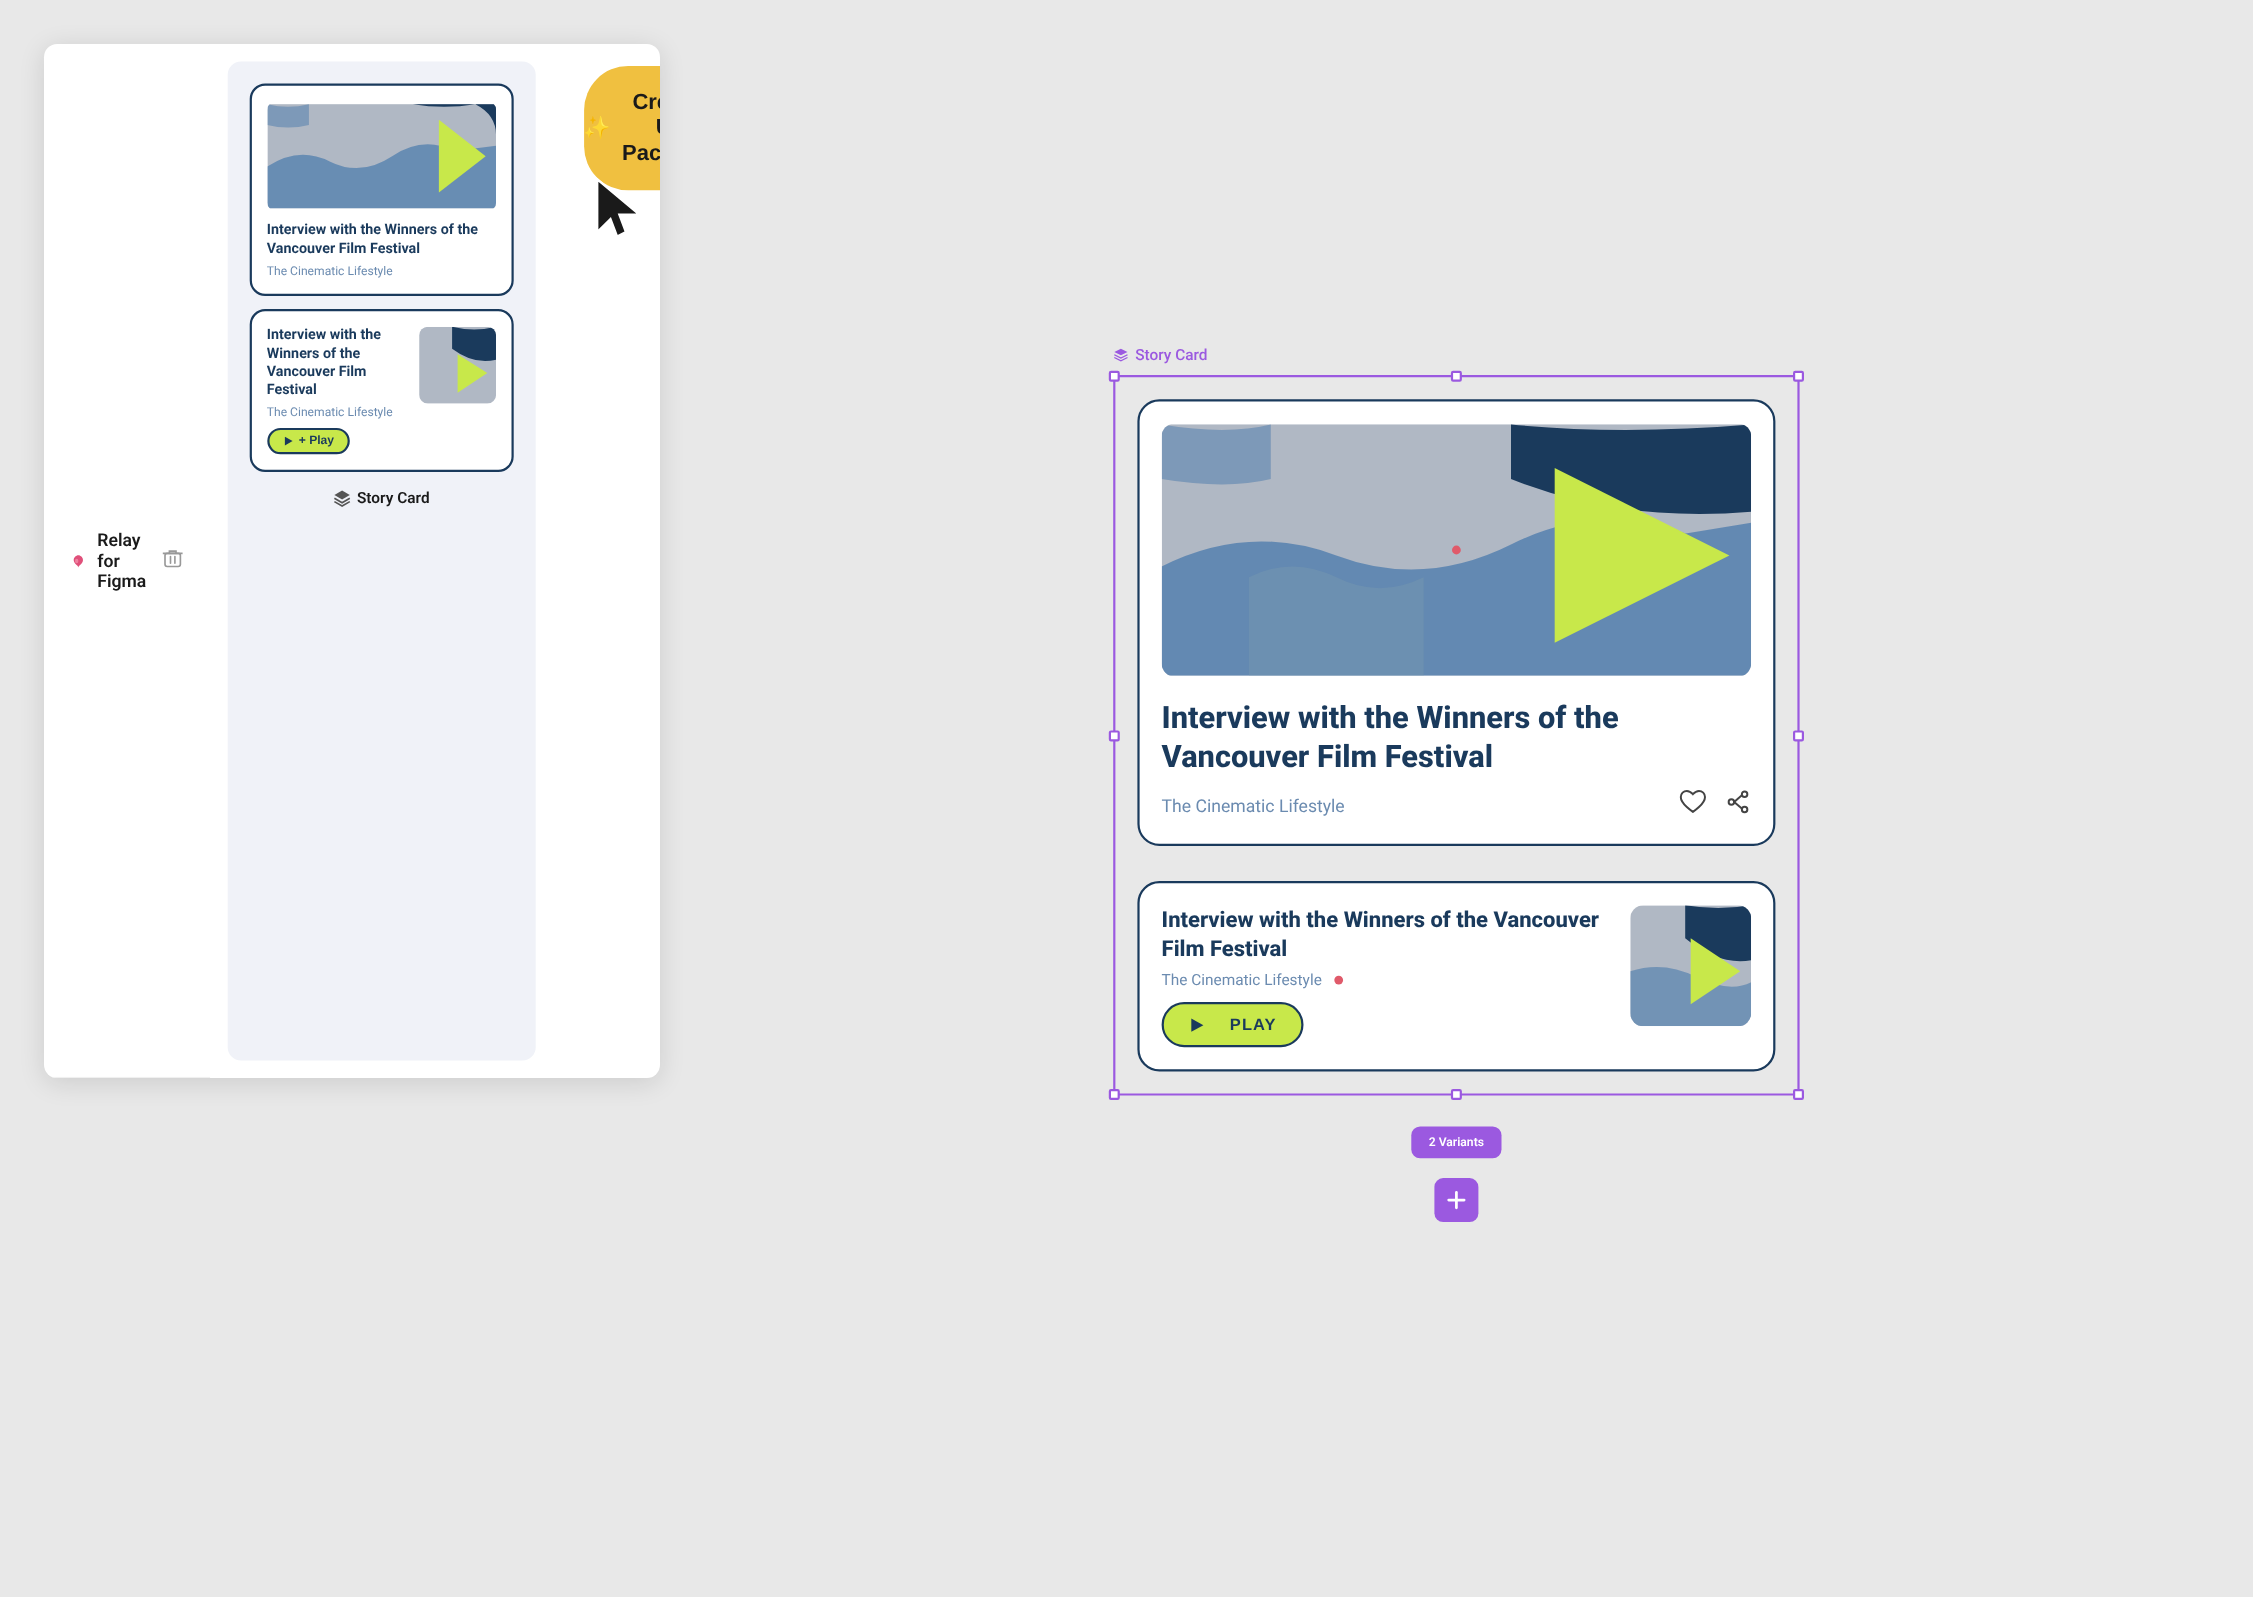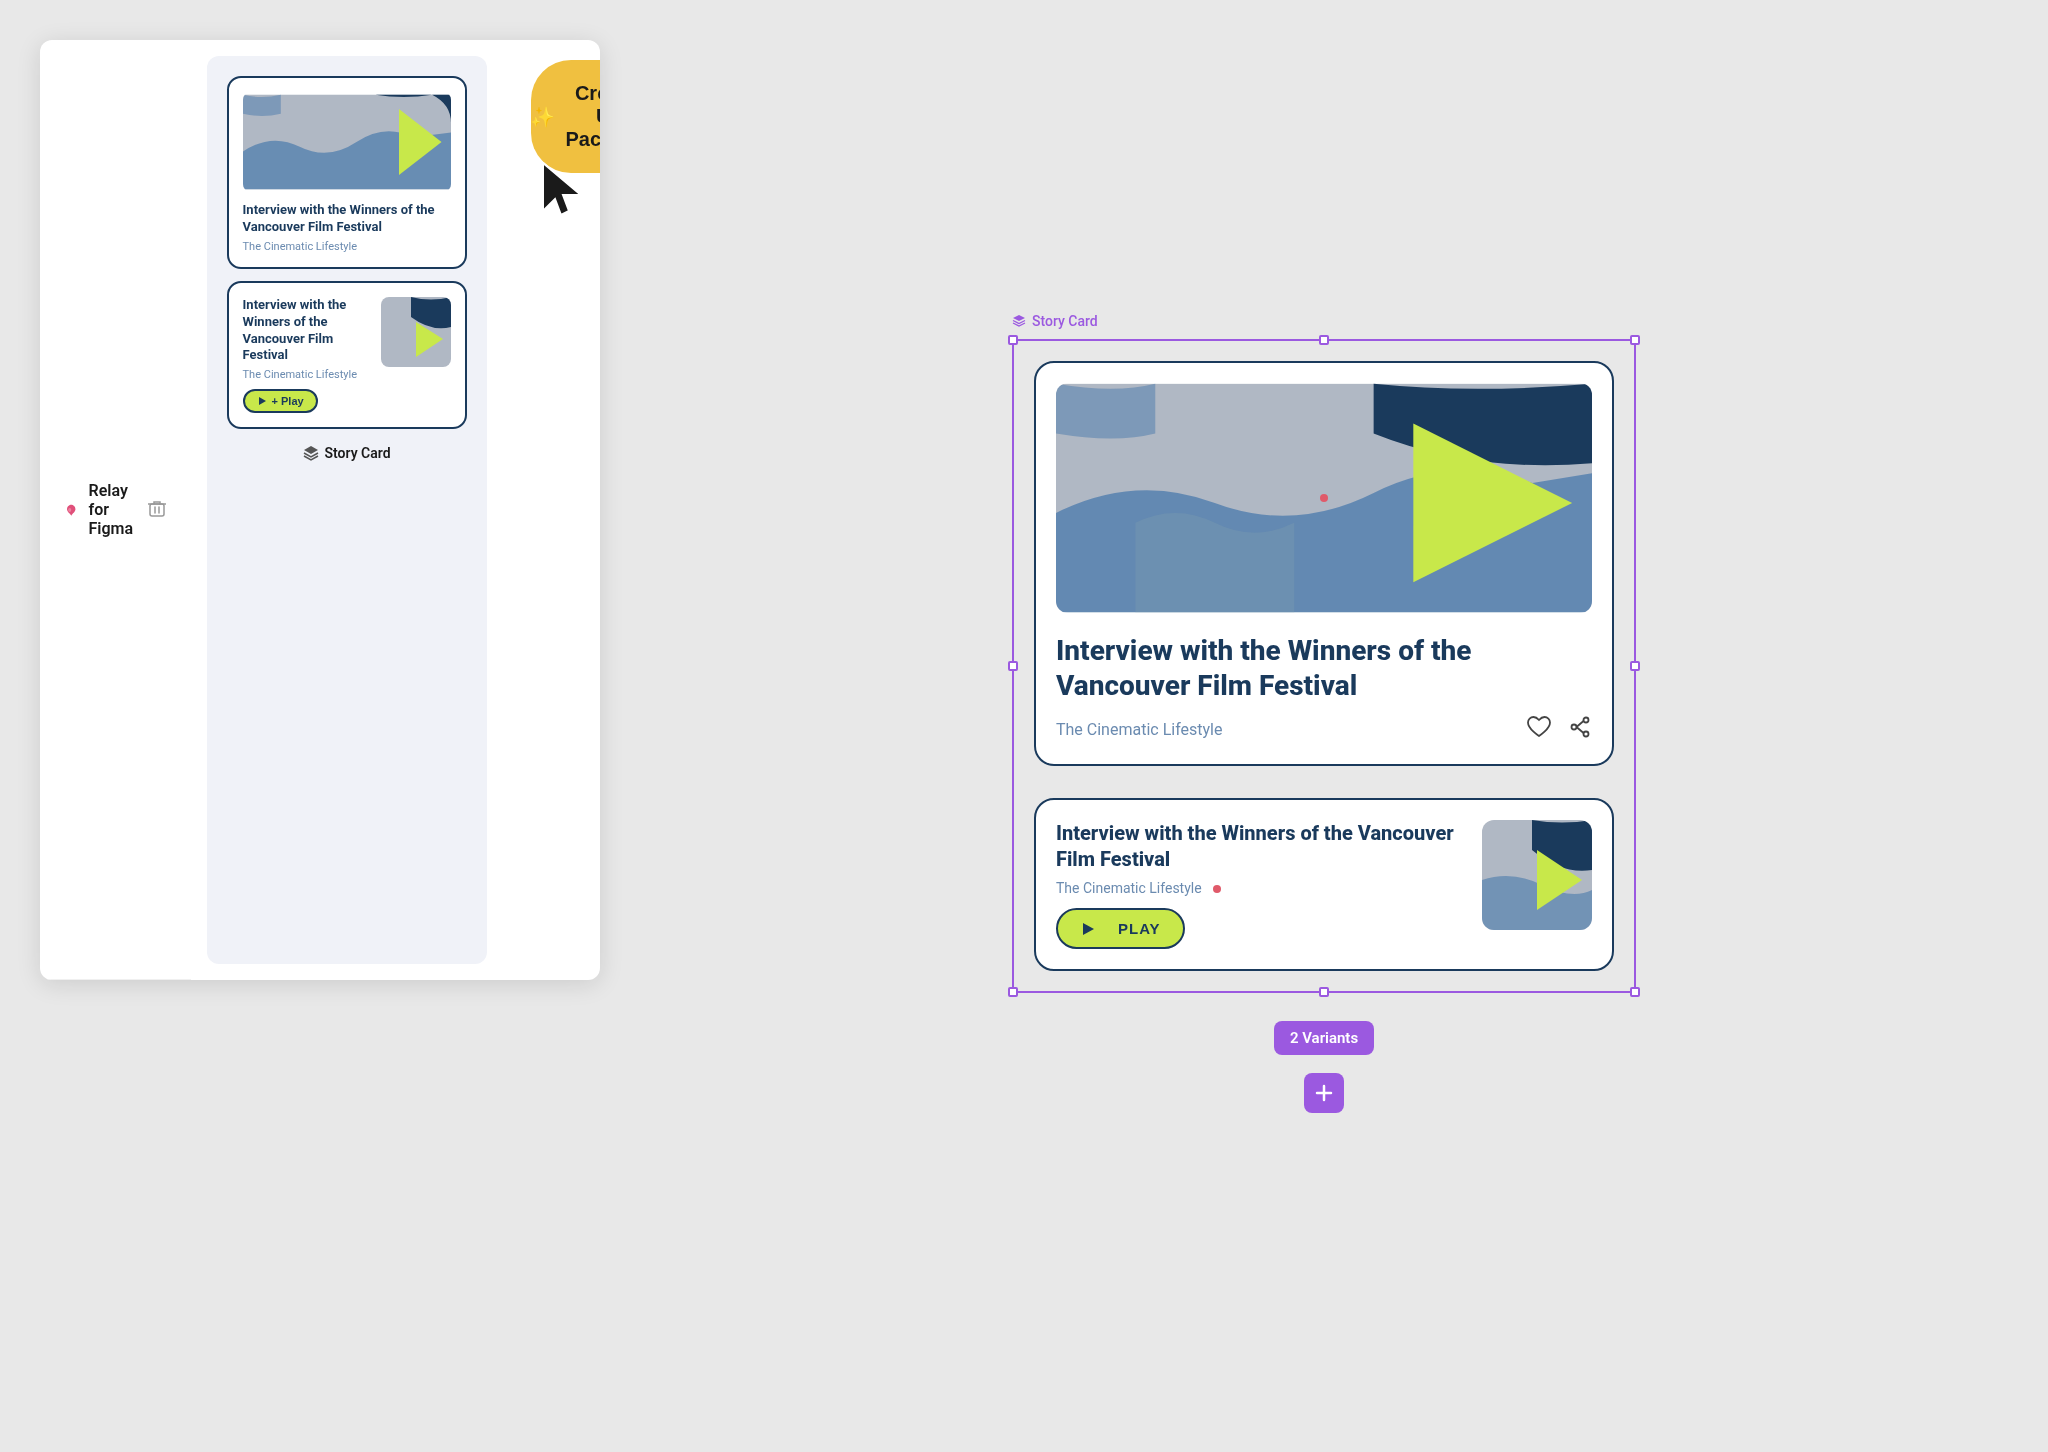--- a/index.html
+++ b/index.html
@@ -366,21 +366,21 @@
       color: #1a3a5c;
       cursor: pointer;
       letter-spacing: 1px;
     }
 
     .variants-badge {
       background: #9b59e0;
       color: #fff;
       border-radius: 8px;
       padding: 8px 16px;
-      font-size: 15px;
+      font-size: 11px;
       font-weight: 600;
       margin-top: 16px;
       display: inline-block;
     }
 
     .add-btn {
       width: 40px;
       height: 40px;
       background: #9b59e0;
       border-radius: 8px;

